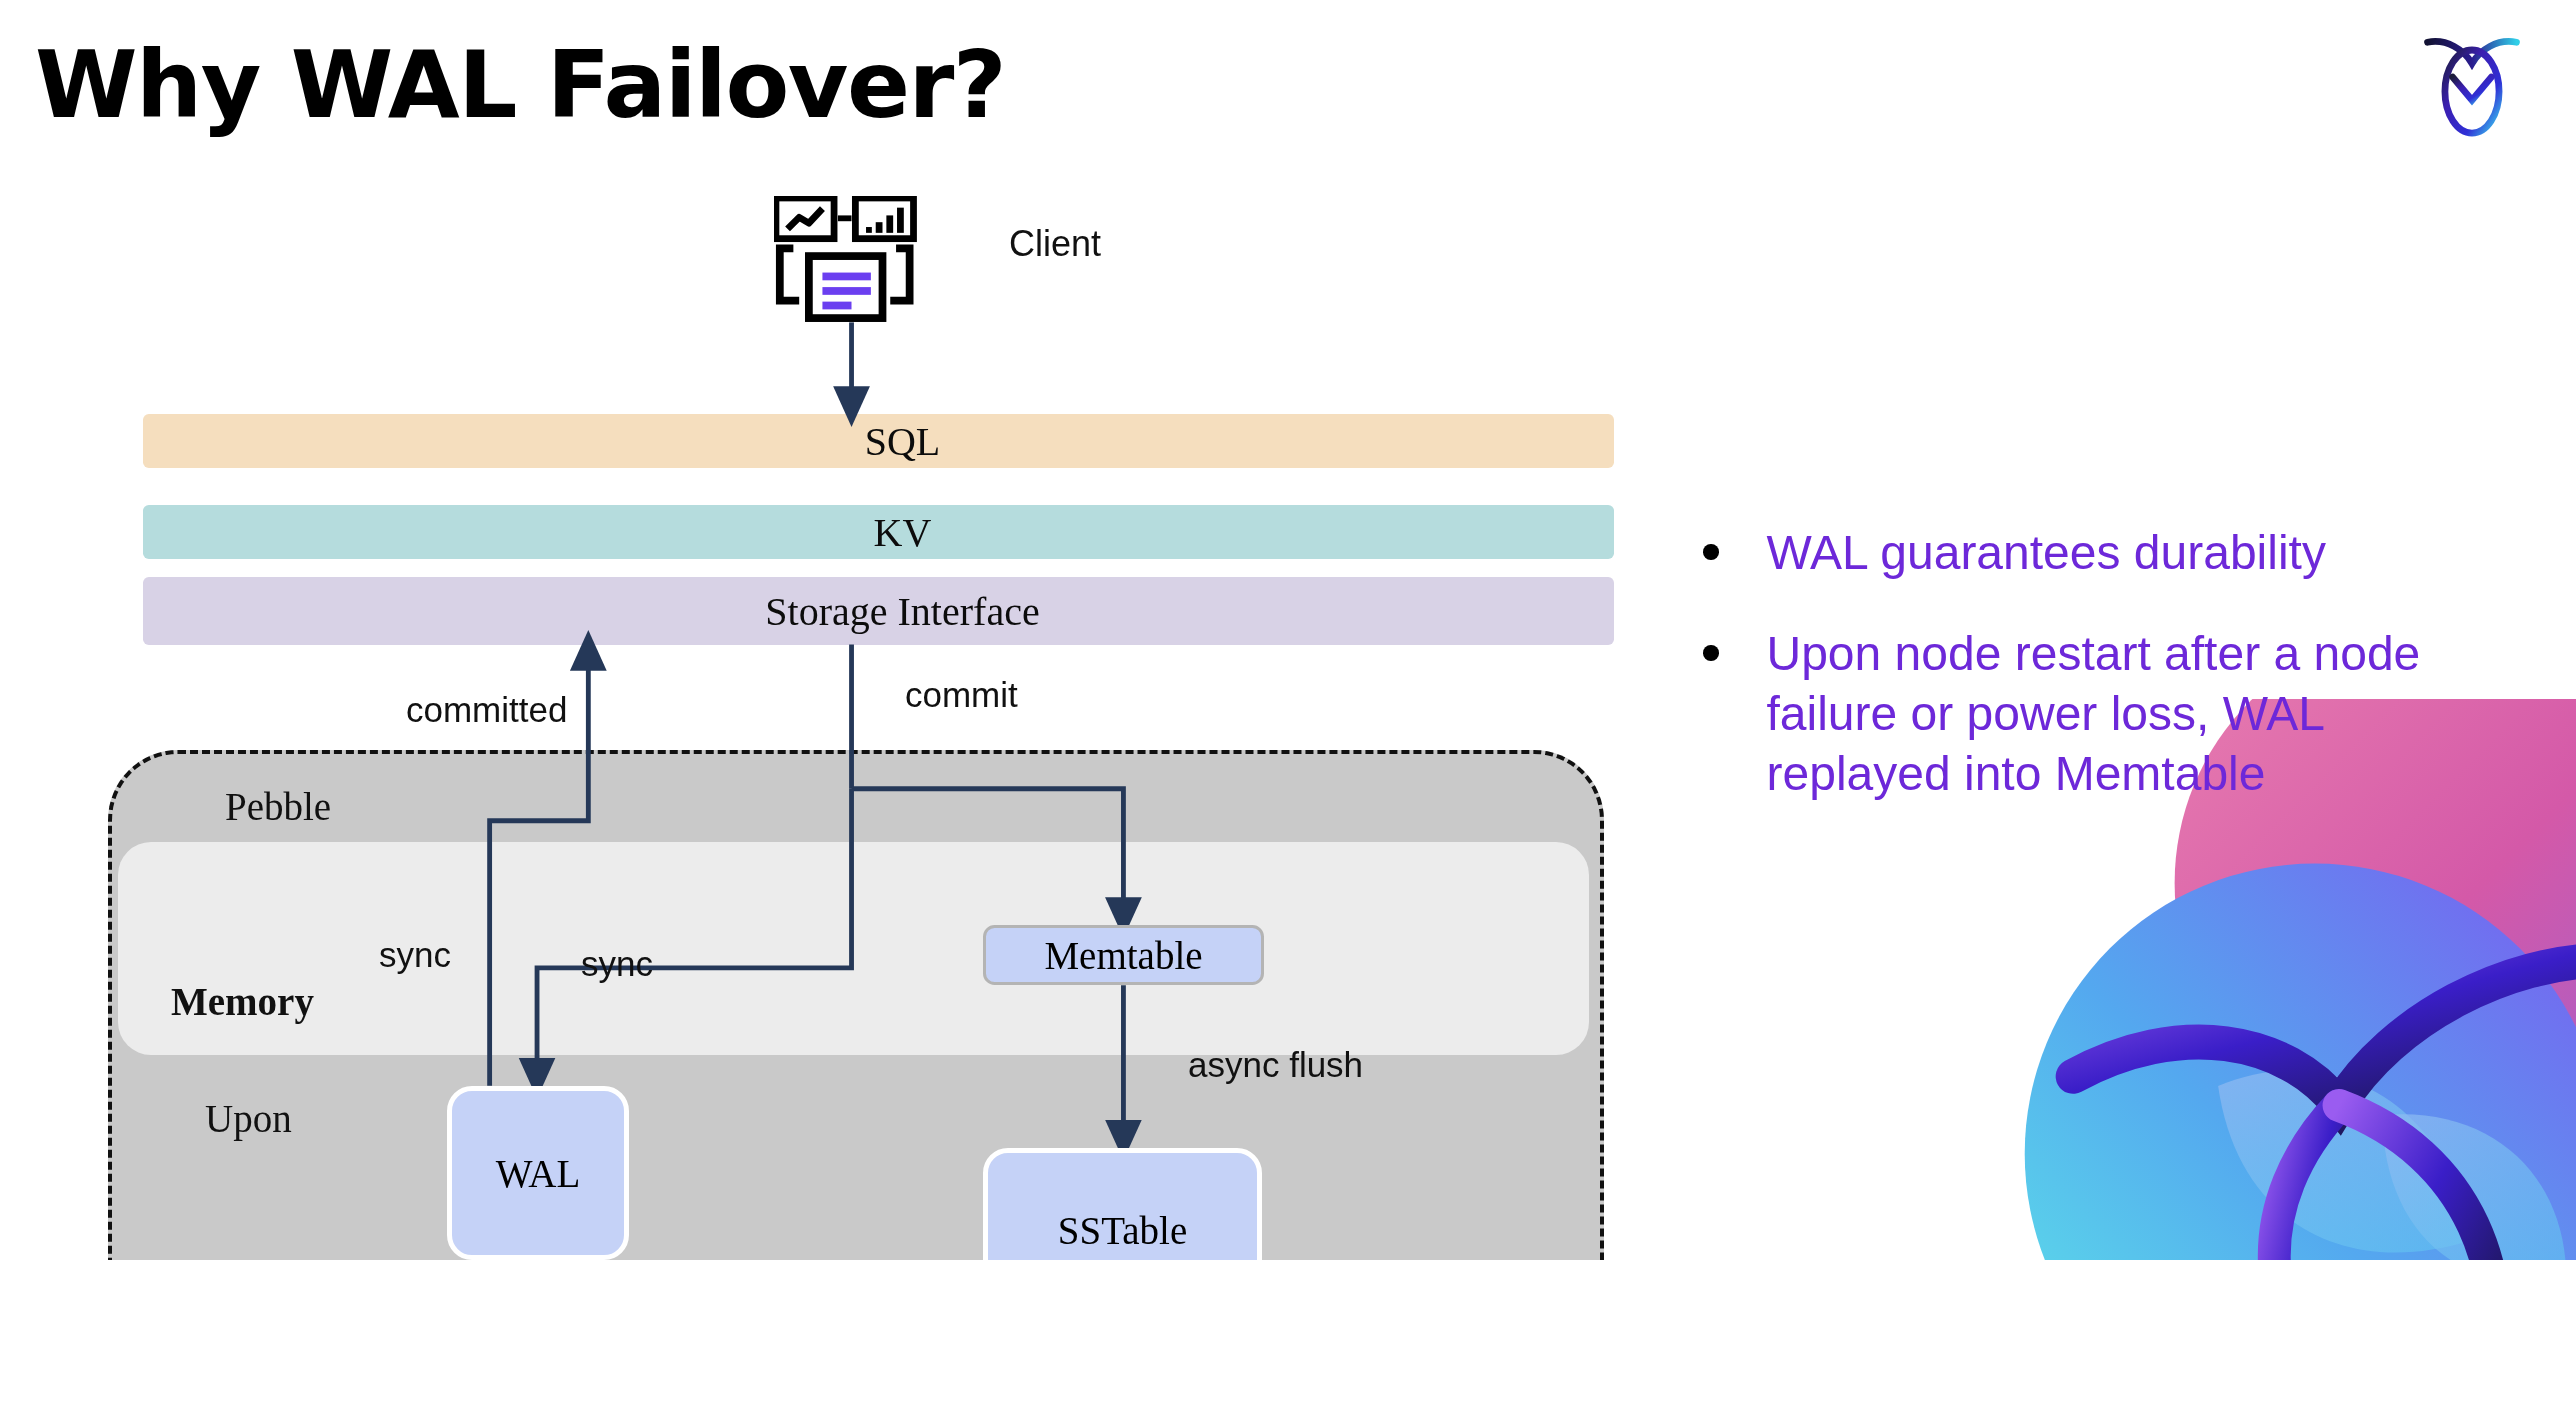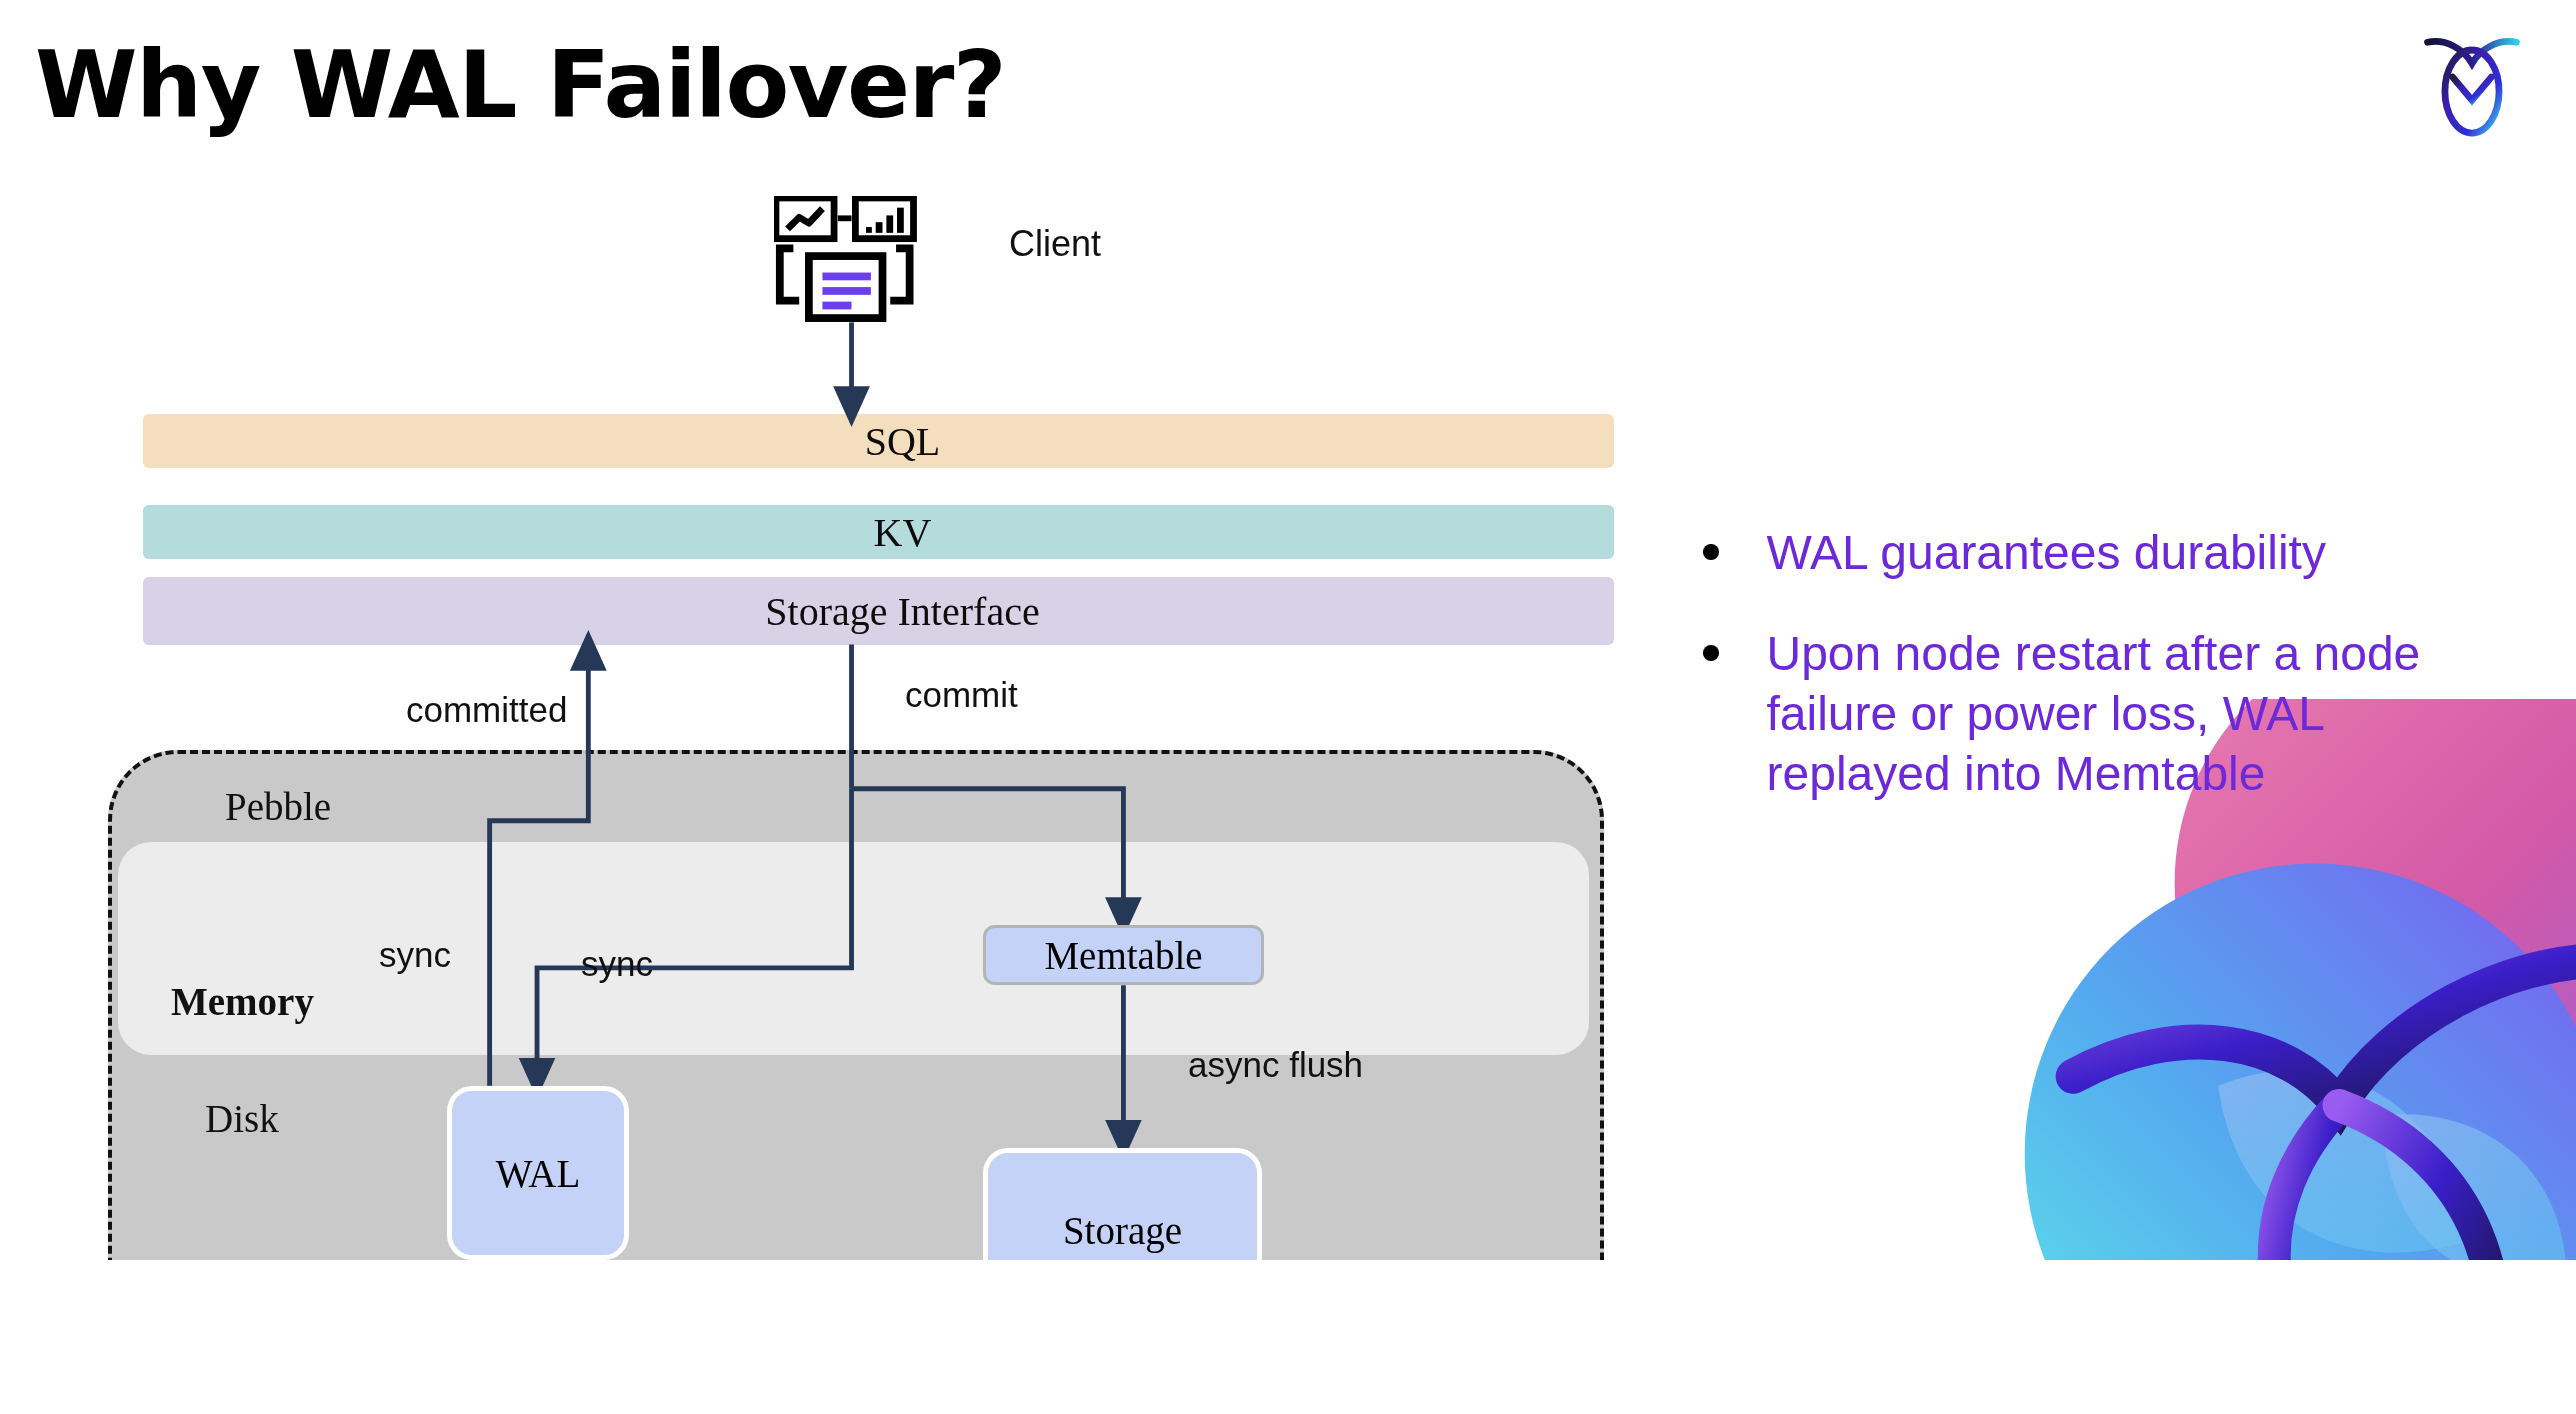--- a/index.html
+++ b/index.html
@@ -314,21 +314,21 @@
       <span>KV</span>
     </div>
     <div class="layer-bar" id="bar-storage">
       <span>Storage Interface</span>
     </div>
 
     <div id="pebble-box"></div>
     <div id="memory-box"></div>
     <div class="zone-label" id="label-pebble">Pebble</div>
     <div class="zone-label" id="label-memory">Memory</div>
-    <div class="zone-label" id="label-disk">Disk</div>
+    <div class="zone-label" id="label-disk">Upon</div>
 
     <svg id="connectors" viewBox="0 0 1700 1462">
       <defs>
         <marker id="ah" markerWidth="9" markerHeight="9" refX="4.2" refY="4.2" orient="auto">
           <path d="M0,0.4 L8.4,4.2 L0,8 z" fill="#253858"></path>
         </marker>
       </defs>
       <g fill="none" stroke="#253858" stroke-width="5">
 
         <line x1="880" y1="333" x2="880" y2="420" marker-end="url(#ah)"></line>
@@ -351,21 +351,21 @@
     <div class="edge-label" id="label-sync-right">sync</div>
     <div class="edge-label" id="label-asyncflush">async flush</div>
 
     <div class="node-box" id="node-wal">
       <span>WAL</span>
     </div>
     <div class="node-box" id="node-memtable">
       <span>Memtable</span>
     </div>
     <div class="node-box" id="node-sstable">
-      <span>Storage</span>
+      <span>SSTable</span>
     </div>
 
   </div>
 
   <div id="bullets">
     <div class="bullet-row">
       <div class="bullet-dot"></div>
       <div class="bullet-text">WAL guarantees durability</div>
     </div>
     <div class="bullet-row">

